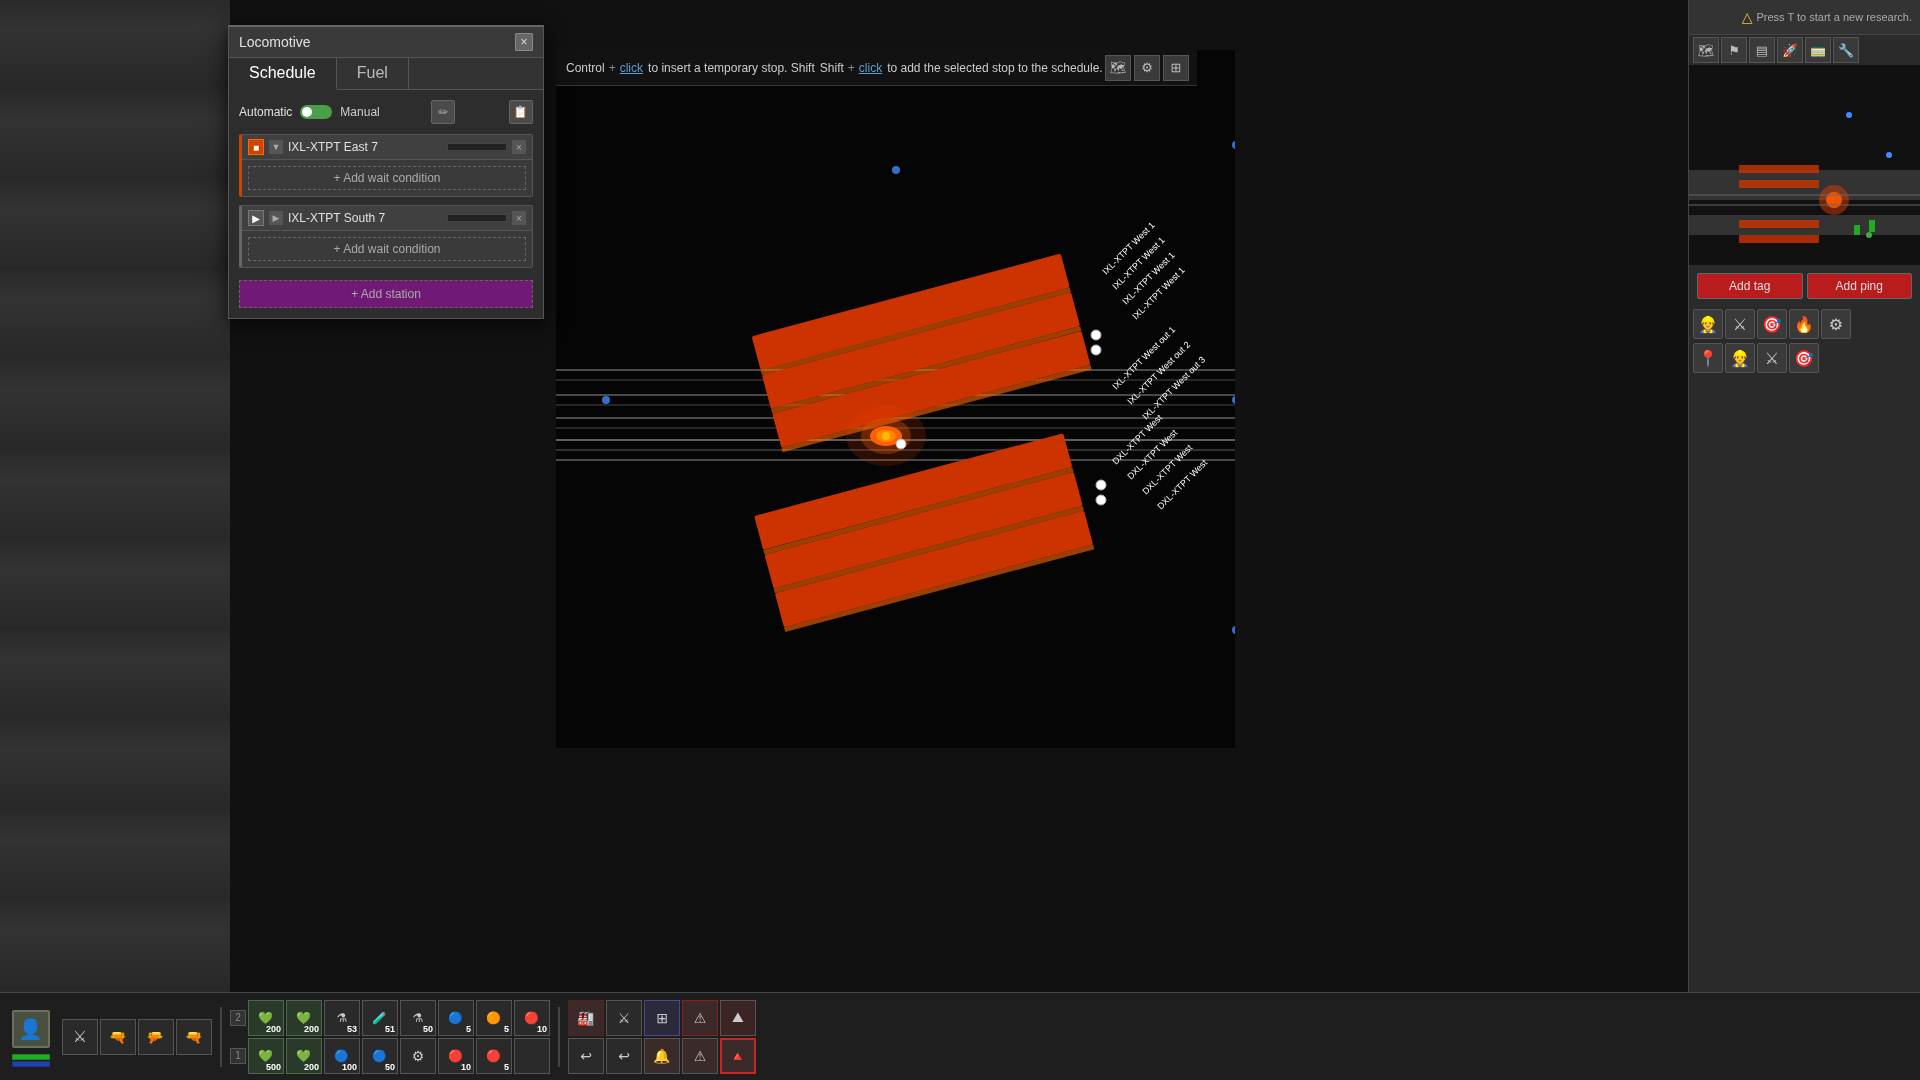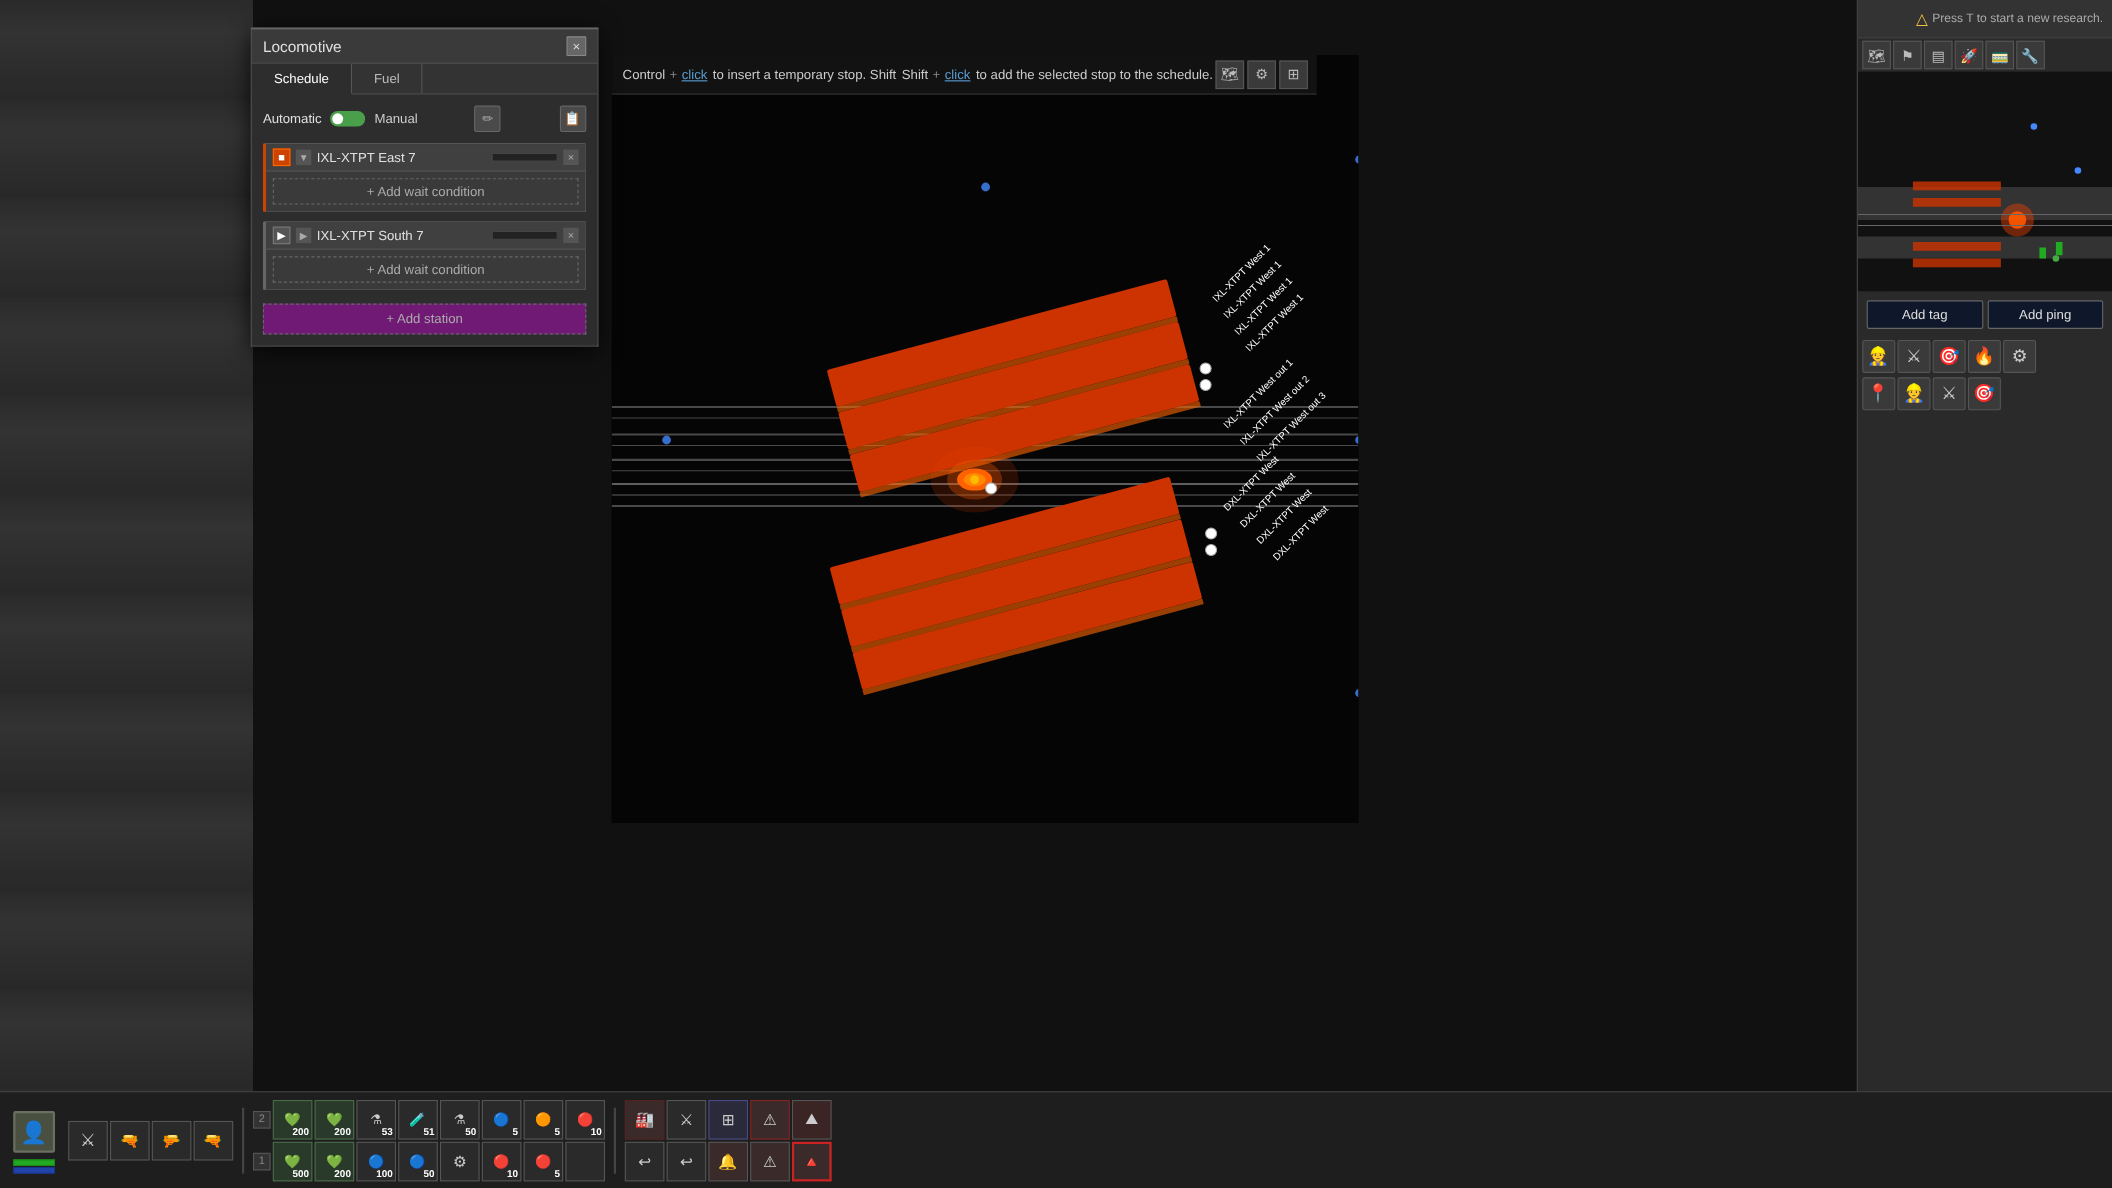--- a/index.html
+++ b/index.html
@@ -102,21 +102,21 @@
     
     .right-panel-buttons {
       display: flex;
       gap: 4px;
       padding: 8px;
     }
 
     .btn-tag, .btn-ping {
       flex: 1;
       padding: 5px 8px;
-      background: #0f172a;
+      background: #b91c1c;
       border: 1px solid #666;
       color: #ddd;
       cursor: pointer;
       font-size: 12px;
       text-align: center;
       border-radius: 2px;
     }
 
     
     .char-icons-row {
@@ -182,21 +182,21 @@
     
     .dialog-tabs {
       display: flex;
       background: #333;
       border-bottom: 1px solid #555;
     }
 
     .dialog-tab {
       padding: 6px 20px;
       cursor: pointer;
-      font-size: 12px;
+      font-size: 16px;
       color: #bbb;
       border-right: 1px solid #555;
     }
     .dialog-tab.active {
       background: #2d2d2d;
       color: #fff;
       border-bottom: 2px solid #2d2d2d;
       margin-bottom: -1px;
     }
 

